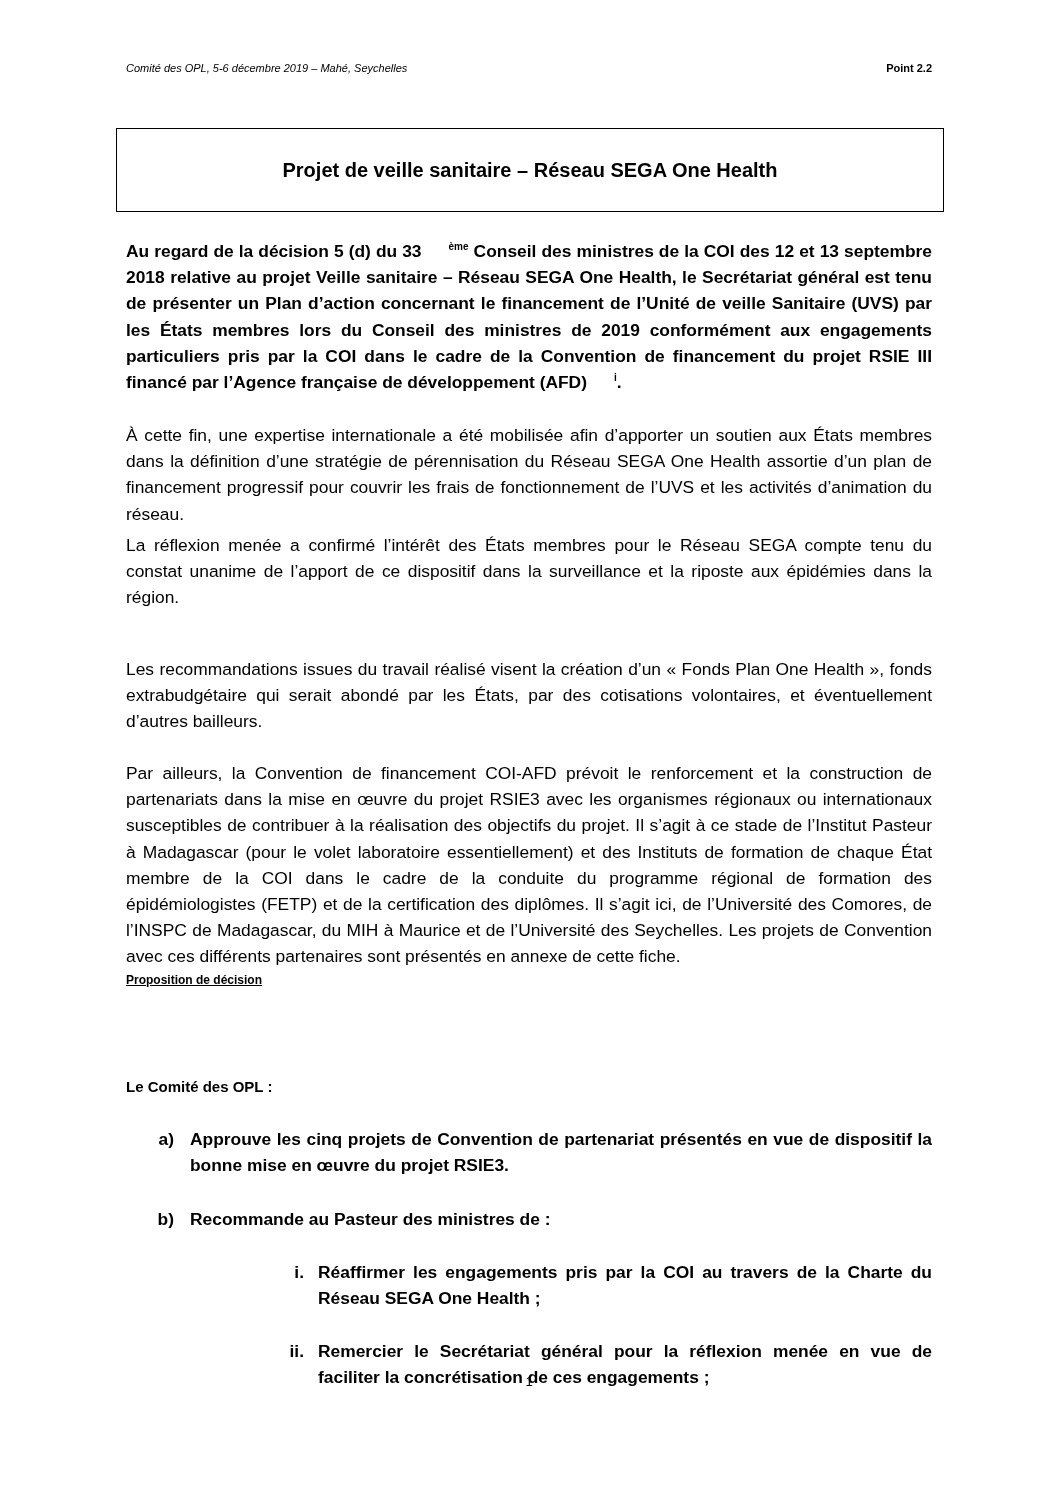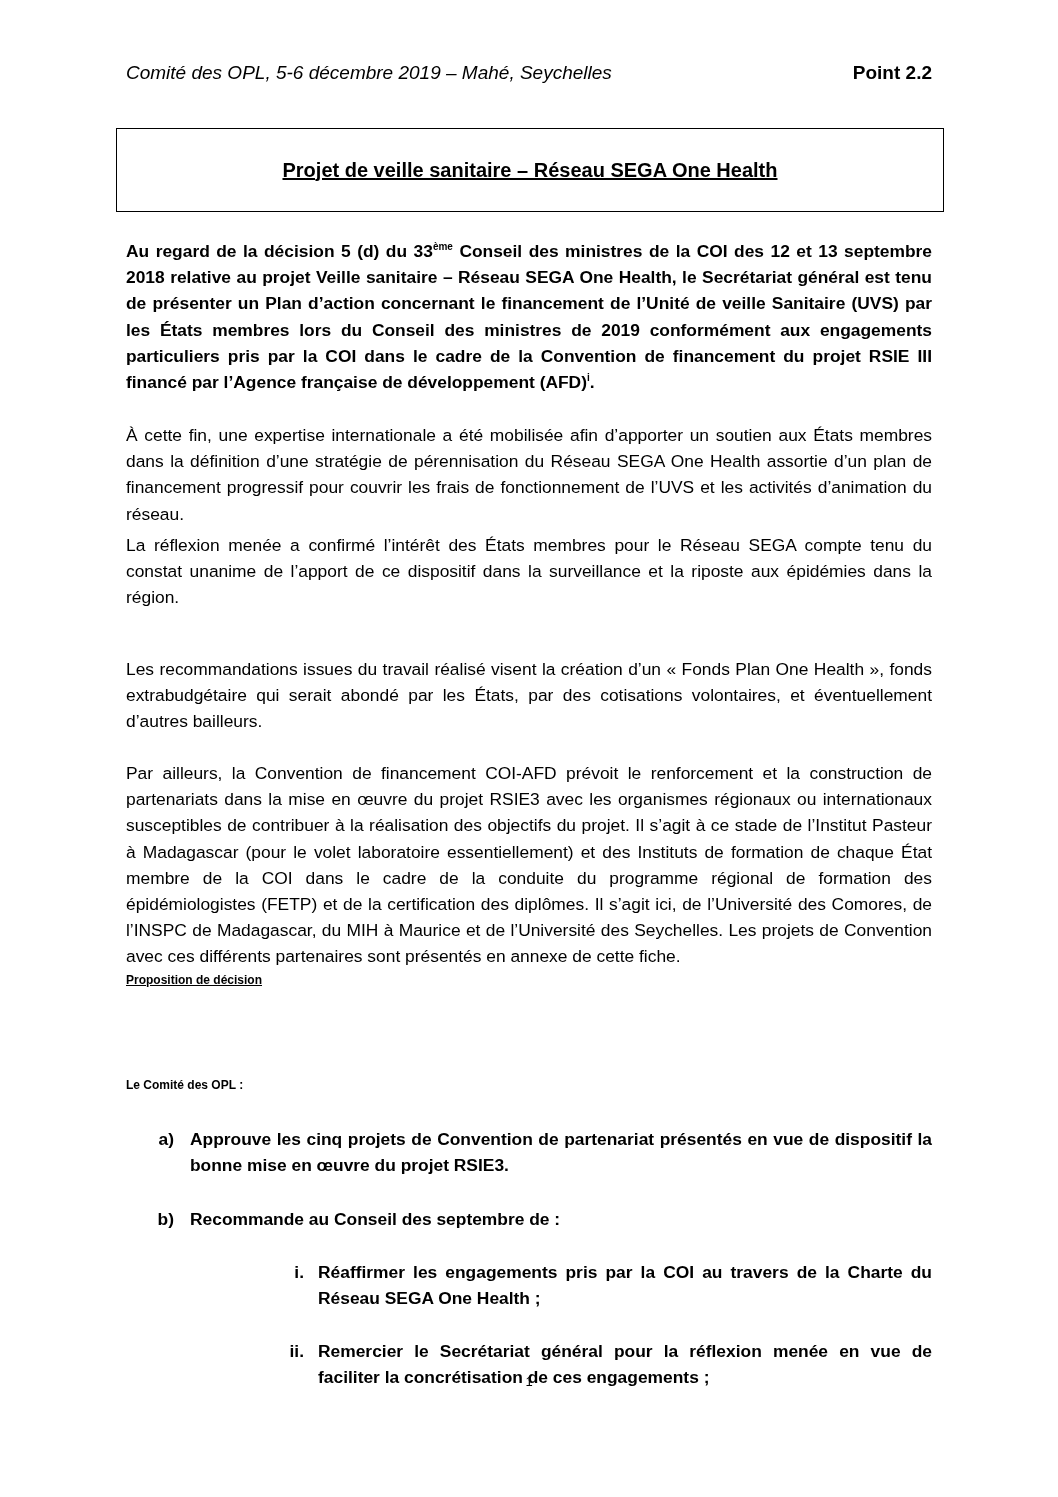--- a/index.html
+++ b/index.html
@@ -1,32 +1,32 @@
 <!DOCTYPE html>
 <html><head>
 <meta charset="utf-8">
 <style>
   html, body { margin:0; padding:0; background:#ffffff; }
   body { width:1058px; height:1497px; position:relative; overflow:hidden;
          font-family:"Liberation Sans", sans-serif; color:#000; }
   .header { position:absolute; top:62px; left:126px; right:126px; height:24px;
-            font-size:19px; }
+            font-size:11px; }
   .header .left { position:absolute; left:0; top:0; font-style:italic; }
   .header .right { position:absolute; right:0; top:0; font-weight:bold; }
   .title-box { position:absolute; top:128px; left:116px; width:828px; height:84px;
                border:1.6px solid #000; box-sizing:border-box;
-               display:flex; align-items:center; justify-content:center;text-decoration:underline; }
+               display:flex; align-items:center; justify-content:center; }
   .title-box h1 { margin:0; font-size:20px; font-weight:bold; }
   .para { position:absolute; left:126px; width:806px; font-size:17.4px; line-height:26.2px;
           text-align:justify; margin:0; }
   .para.bold { font-weight:bold; }
-  sup { font-size:10px; line-height:0; vertical-align:super; }
+  sup { font-size:10px; line-height:0; vertical-align:super;margin-left:27px; }
   .heading-u { position:absolute; left:126px; top:973px; font-size:12px;
                font-weight:bold; text-decoration:underline; }
-  .heading-b { position:absolute; left:126px; top:1078px; font-size:12px; font-weight:bold; }
+  .heading-b { position:absolute; left:126px; top:1078px; font-size:15px; font-weight:bold; }
   .item { position:absolute; font-size:17.4px; line-height:26.2px; font-weight:bold; text-align:justify; }
   .item .marker { position:absolute; text-align:right; }
   .pagenum { position:absolute; top:1374px; left:0; width:1058px; text-align:center; font-size:13px; }
 </style>
 </head>
 <body>
 
 <div class="header">
   <span class="left">Comité des OPL, 5-6 décembre 2019 – Mahé, Seychelles</span>
   <span class="right">Point 2.2</span>
@@ -49,21 +49,21 @@
 <div class="heading-u">Proposition de décision</div>
 <div class="heading-b">Le Comité des OPL :</div>
 
 <div class="item" style="top:1126px; left:190px; width:742px;">
   <span class="marker" style="left:-46px; width:30px;">a)</span>
   <span>Approuve les cinq projets de Convention de partenariat présentés en vue de dispositif la bonne mise en œuvre du projet RSIE3.</span>
 </div>
 
 <div class="item" style="top:1206px; left:190px; width:742px;">
   <span class="marker" style="left:-46px; width:30px;">b)</span>
-  <span>Recommande au Conseil des septembre de :</span>
+  <span>Recommande au Pasteur des ministres de :</span>
 </div>
 
 <div class="item" style="top:1259px; left:318px; width:614px;">
   <span class="marker" style="left:-40px; width:26px;">i.</span>
   <span>Réaffirmer les engagements pris par la COI au travers de la Charte du Réseau SEGA One Health ;</span>
 </div>
 
 <div class="item" style="top:1338px; left:318px; width:614px;">
   <span class="marker" style="left:-40px; width:26px;">ii.</span>
   <span>Remercier le Secrétariat général pour la réflexion menée en vue de faciliter la concrétisation de ces engagements ;</span>

